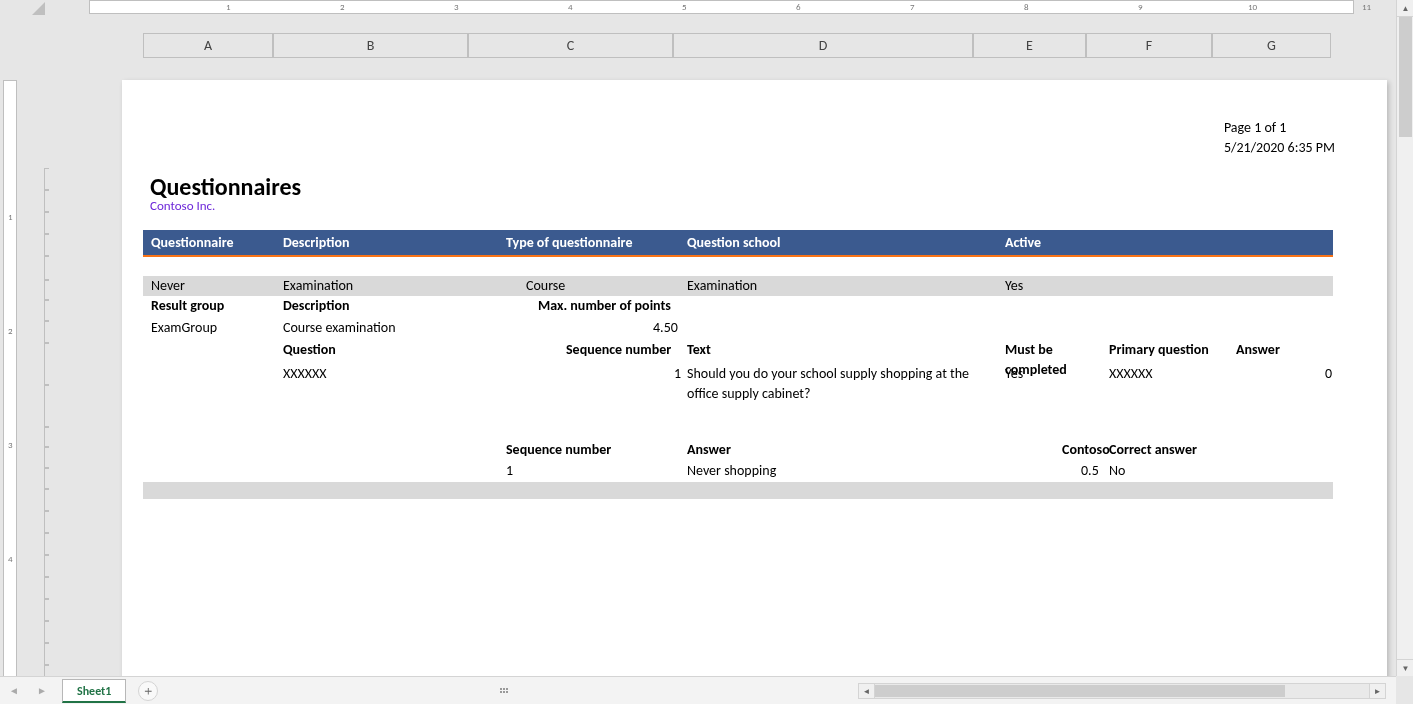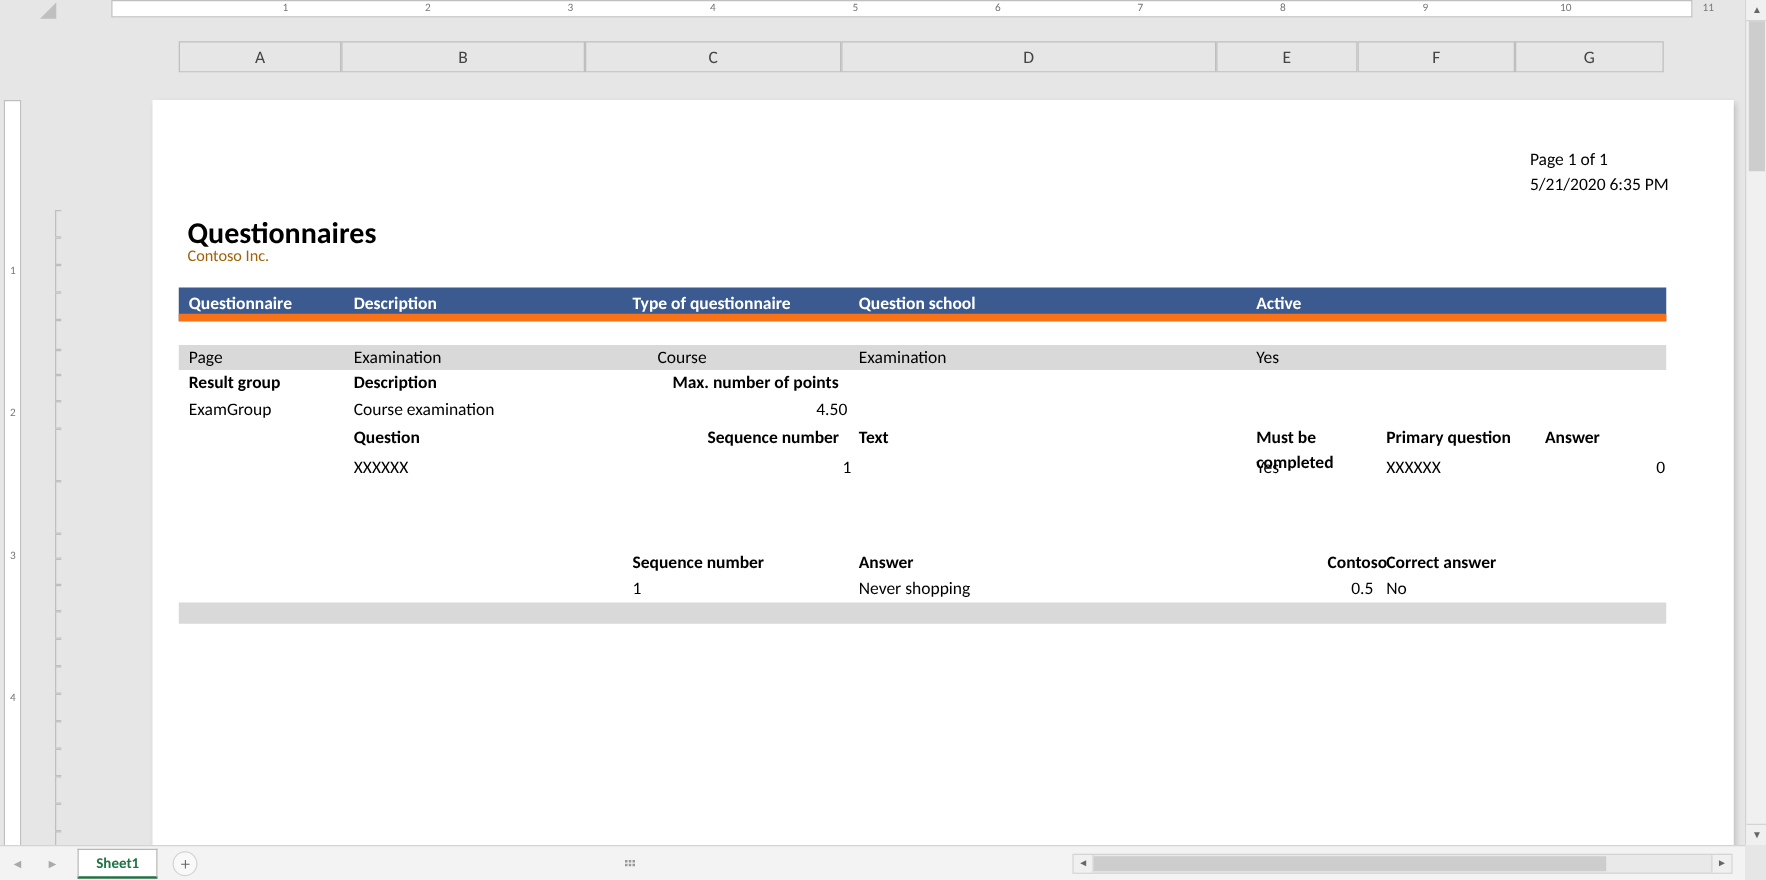--- a/index.html
+++ b/index.html
@@ -47,23 +47,23 @@
   .row-headers .rh { position:absolute; left:22px; width:27px; height:22px; border:1px solid #bfbfbf; background:#e6e6e6; text-align:center; font-size:12px; color:#444; line-height:20px;}
   
   
   .grid-area { position:absolute; left:49px; right:17px; top:58px; bottom:28px; background:#e6e6e6;}
   .page { position:absolute; left:73px; top:22px; width:1265px; height:830px; background:#fff; box-shadow: 2px 2px 5px rgba(0,0,0,0.2);}
   
   
   .page-header {position:absolute; top:38px; right:52px; text-align:left; font-size:14px; color:#000;}
   .page-header div{line-height:20px;}
   .title { position:absolute; left:28px; top:92px; font-size:24px; font-weight:700; color:#000;}
-  .subtitle { position:absolute; left:28px; top:118px; font-size:13px; color:#a16207;}
-  
-  .blue-row{position:absolute; left:21px; width:1190px; height:27px; background:#3b5a8f; color:#fff; font-size:14px; font-weight:600; border-bottom:6px solid #f97316;}
+  .subtitle { position:absolute; left:28px; top:118px; font-size:13px; color:#6d28d9;}
+  
+  .blue-row{position:absolute; left:21px; width:1190px; height:27px; background:#3b5a8f; color:#fff; font-size:14px; font-weight:600; border-bottom:2px solid #f97316;}
   .blue-row span{position:absolute; top:4px;}
   .grey-row{position:absolute; left:21px; width:1190px; height:20px; background:#d9d9d9; font-size:14px;}
   .grey-row span{position:absolute; top:1px;}
   .dat-row{position:absolute; left:21px; width:1190px; font-size:14px; line-height:20px;}
   .dat-row span{position:absolute;}
   .b{font-weight:700;}
   
 </style>
 </head>
 <body>
@@ -145,21 +145,21 @@
 
       <div class="blue-row" style="top:150px">
         <span style="left:8px">Questionnaire</span>
         <span style="left:140px">Description</span>
         <span style="left:363px">Type of questionnaire</span>
         <span style="left:544px">Question school</span>
         <span style="left:862px">Active</span>
       </div>
 
       <div class="grey-row" style="top:196px">
-        <span style="left:8px">Page</span>
+        <span style="left:8px">Never</span>
         <span style="left:140px">Examination</span>
         <span style="left:383px">Course</span>
         <span style="left:544px">Examination</span>
         <span style="left:862px">Yes</span>
       </div>
 
       <div class="dat-row" style="top:216px">
         <span class="b" style="left:8px">Result group</span>
         <span class="b" style="left:140px">Description</span>
         <span class="b" style="left:395px">Max. number of points</span>
@@ -174,20 +174,21 @@
         <span class="b" style="left:140px">Question</span>
         <span class="b" style="left:423px">Sequence number</span>
         <span class="b" style="left:544px">Text</span>
         <span class="b" style="left:862px; width:80px">Must be completed</span>
         <span class="b" style="left:966px">Primary question</span>
         <span class="b" style="left:1093px">Answer</span>
       </div>
       <div class="dat-row" style="top:284px; height:40px;">
         <span style="left:140px">XXXXXX</span>
         <span style="left:531px">1</span>
+        <span style="left:544px; width:312px">Should you do your school supply shopping at the office supply cabinet?</span>
         <span style="left:862px">Yes</span>
         <span style="left:966px">XXXXXX</span>
         <span style="left:1182px">0</span>
       </div>
 
       <div class="dat-row" style="top:360px">
         <span class="b" style="left:363px">Sequence number</span>
         <span class="b" style="left:544px">Answer</span>
         <span class="b" style="left:919px">Contoso</span>
         <span class="b" style="left:966px">Correct answer</span>

